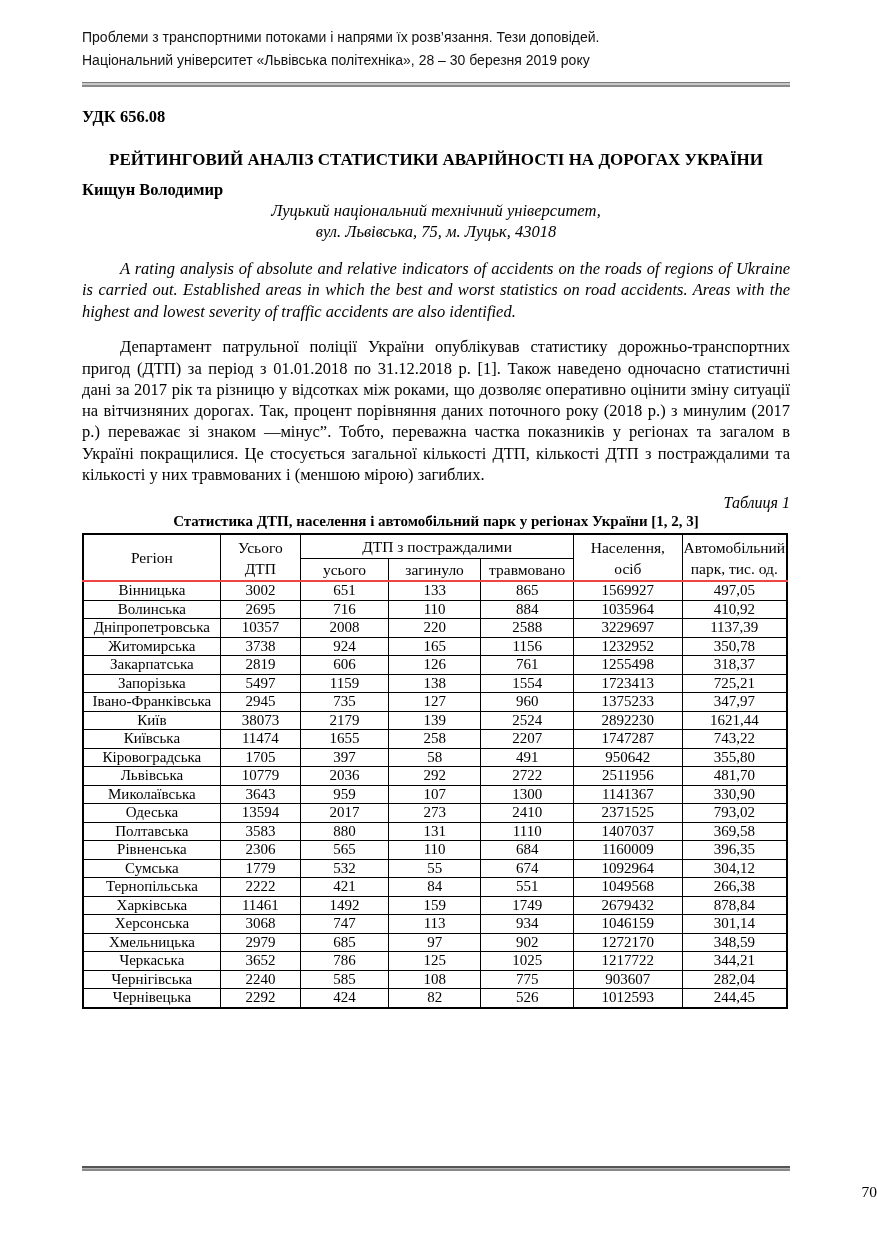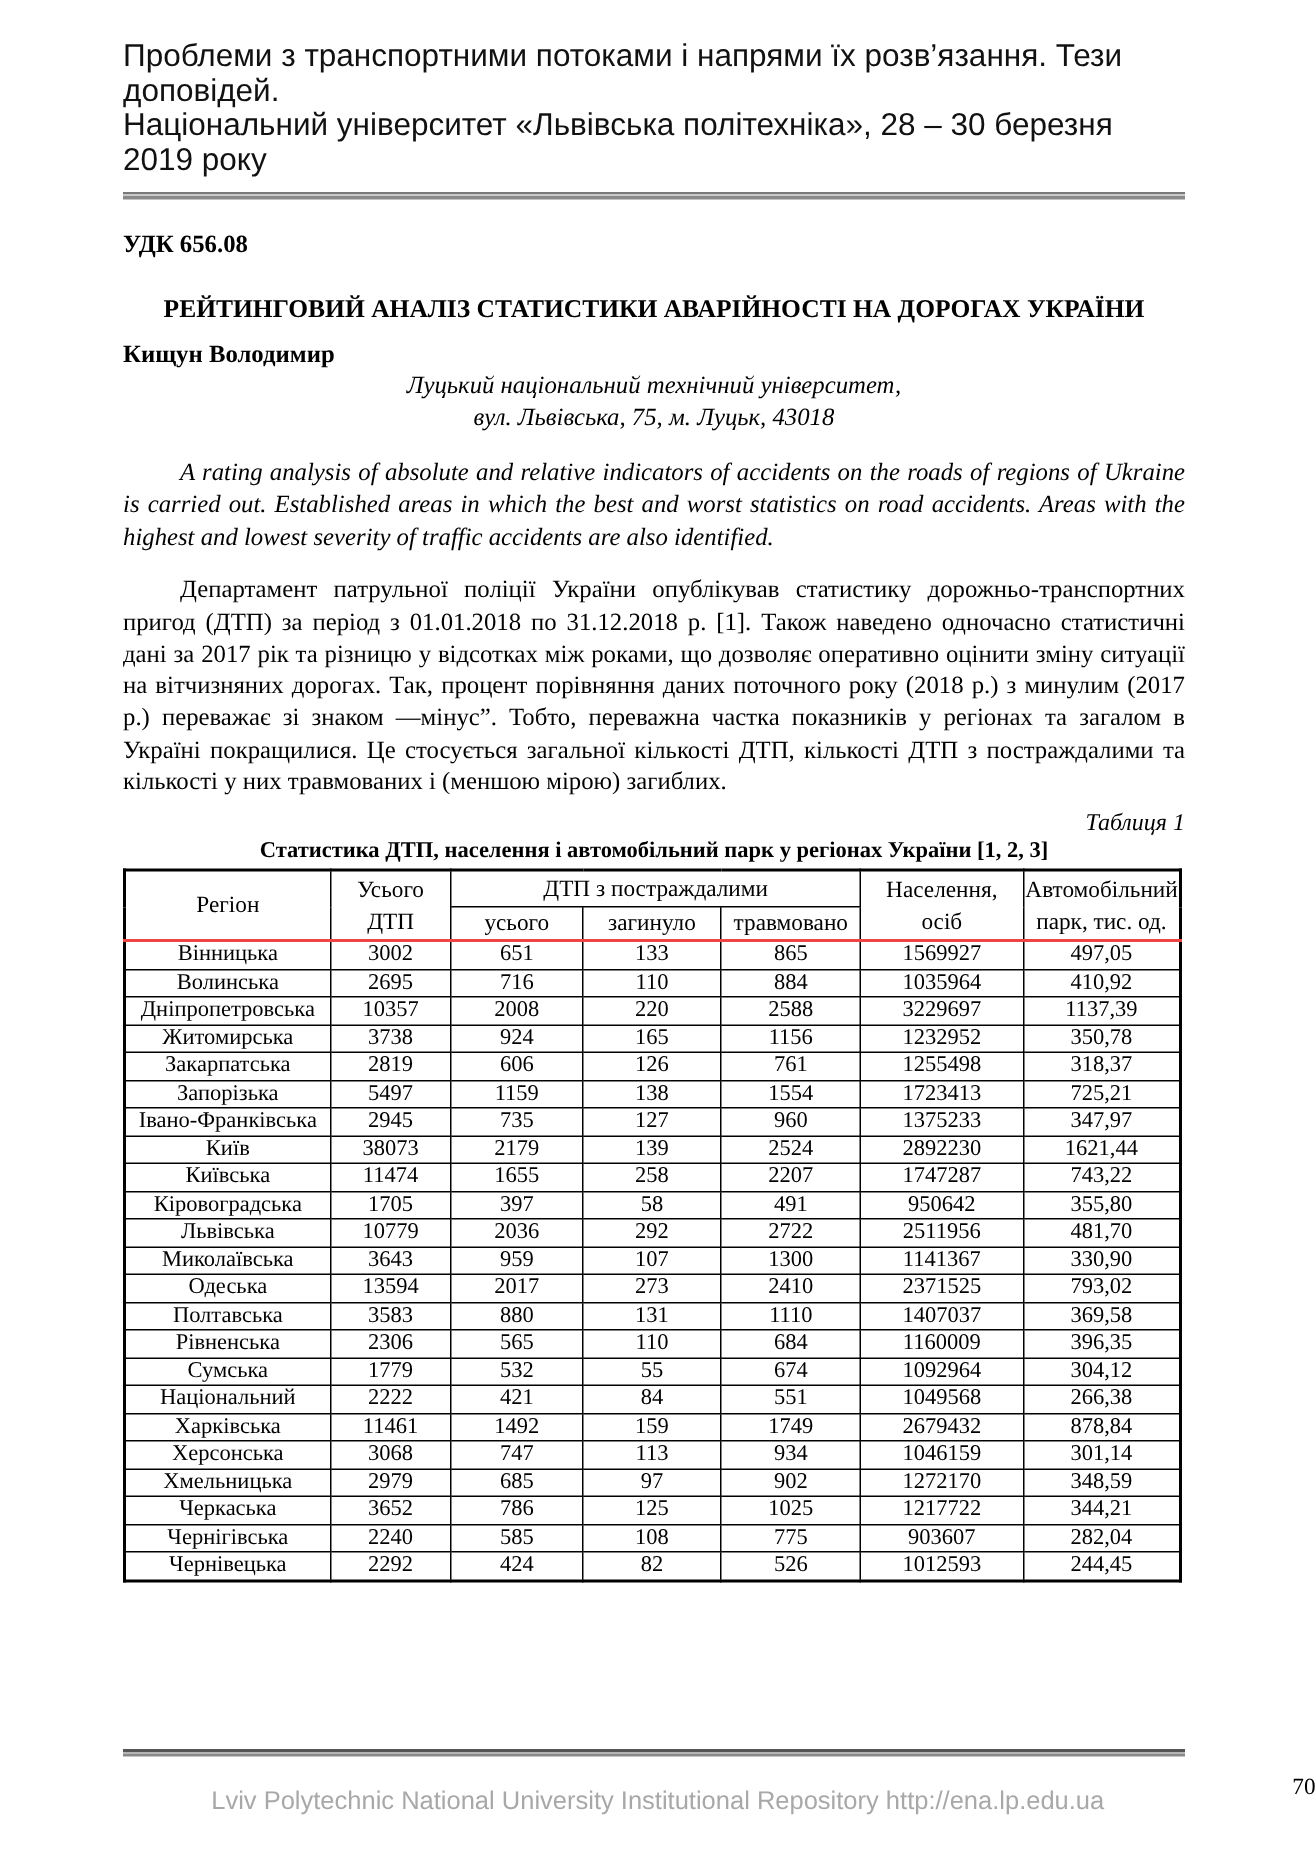--- a/index.html
+++ b/index.html
@@ -9,21 +9,21 @@
     height: 1240px;
     background: #ffffff;
     color: #000;
     font-family: "Liberation Serif", serif;
     overflow: hidden;
   }
   .content { padding: 26px 87px 0 82px; }
 
   .running-header {
     font-family: "Liberation Sans", sans-serif;
-    font-size: 21px;
+    font-size: 14px;
     line-height: 23px;
     color: #111;
   }
   .rule {
     height: 5px;
     margin-top: 10px;
     background: linear-gradient(to bottom, #7a7a7a 0 30%, #c9c9c9 30% 55%, #8a8a8a 55% 100%);
   }
   .udc { margin-top: 20px; font-weight: bold; font-size: 16.5px; }
 
@@ -304,21 +304,21 @@
           <tr>
             <td>Сумська</td>
             <td>1779</td>
             <td>532</td>
             <td>55</td>
             <td>674</td>
             <td>1092964</td>
             <td>304,12</td>
           </tr>
           <tr>
-            <td>Національний</td>
+            <td>Тернопільська</td>
             <td>2222</td>
             <td>421</td>
             <td>84</td>
             <td>551</td>
             <td>1049568</td>
             <td>266,38</td>
           </tr>
           <tr>
             <td>Харківська</td>
             <td>11461</td>
@@ -373,14 +373,13 @@
             <td>1012593</td>
             <td>244,45</td>
           </tr>
         </tbody>
     </table>
 
   </div>
 
   <div class="footer-rule"></div>
   <div class="page-number">70</div>
-  <div class="watermark">Lviv Polytechnic National University Institutional Repository http://ena.lp.edu.ua</div>
 </div>
 
 </body></html>

